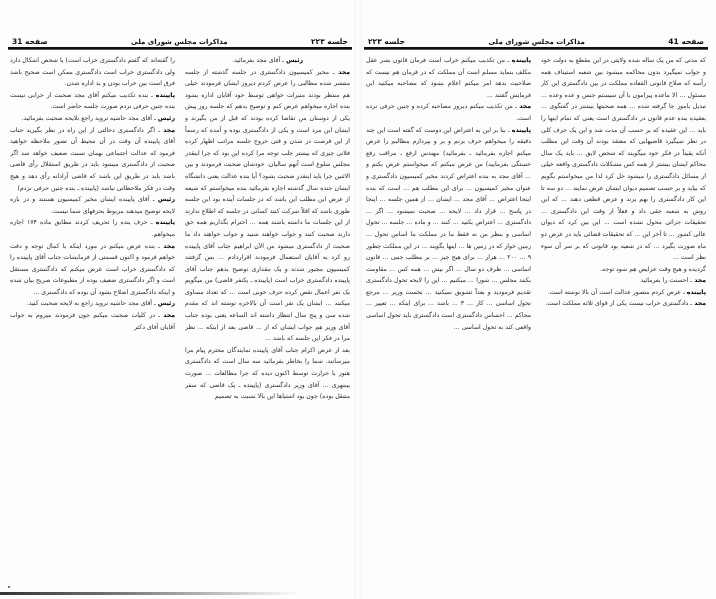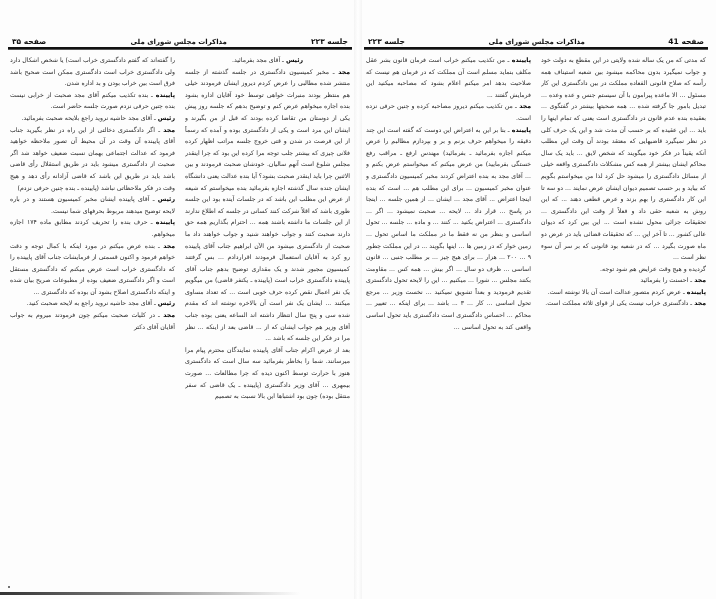--- a/index.html
+++ b/index.html
@@ -58,21 +58,21 @@
 </style>
 </head>
 <body>
 
 <div class="spread">
 
   <div class="page left">
     <div class="header">
       <span>جلسه ۲۲۳</span>
       <span class="title">مذاکرات مجلس شورای ملی</span>
-      <span>صفحه ۳۵</span>
+      <span>صفحه 31</span>
     </div>
     <div class="rule"></div>
     <div class="cols">
 
       <div class="col">
         <p class="para center"><span class="speaker">رئیس</span> <span class="text">ـ آقای مجد بفرمائید.</span></p>
         <p class="para"><span class="speaker">مجد</span> <span class="text">ـ مخبر کمیسیون دادگستری در جلسه گذشته از جلسه منتشر شده مطالبی را عرض کردم دیروز ایشان فرمودند خیلی هم منتظر بودند منبرات خواهی توسط خود آقایان اداره بشود بنده اجازه میخواهم عرض کنم و توضیح بدهم که جلسه روز پیش یکی از دوستان من تقاضا کرده بودند که قبل از من بگیرند و ایشان این مرد است و یکی از دادگستری بوده و آمده که رسماً از این فرصت در شدن و قتی خروج جلسه مراتب اظهار کرده فلانی چیزی که بیشتر جلب توجه مرا کرده این بود که چرا اینقدر مجلس شلوغ است آنهم سالیان. خودشان صحبت فرمودند و بین الاثنین چرا باید اینقدر صحبت بشود؟ آیا بنده عدالت یعنی دانشگاه ایشان جنده سال گذشته اجازه بفرمائید بنده میخواستم که شیعه از عرض این مطلب این باشد که در جلسات آینده بود این جلسه طوری باشد که اقلاً شرکت کنند کسانی در جلسه که اطلاع ندارند از این جلسات ما داشته باشند همه ... احترام بگذاریم همه حق دارند صحبت کنند و جواب خواهند شنید و جواب خواهند داد ما صحبت از دادگستری میشود من الآن ابراهیم جناب آقای پایینده رو کرد به آقایان استعمال فرمودند اقراردادم ... بس گرفتند کمیسیون مجبور شدند و یک مقداری توضیح بدهم جناب آقای پایینده دادگستری خراب است (پایینده ـ یکنفر قاضی) من میگویم یک نفر اعمال نقص کرده حرف خوبی است ... که تعداد مساوی میکنند ... ایشان یک نفر است آن بالاخره نوشته اند که مقدم شده سی و پنج سال انتظار داشته اند الساعه یعنی بوده جناب آقای وزیر هم جواب ایشان که از ... قاضی بعد از اینکه ... نظر مرا در فکر این جلسه که باشد ...</span></p>
         <p class="para"><span class="speaker"></span> <span class="text">بعد از عرض اکرام جناب آقای پایینده نمایندگان محترم پیام مرا میرسانند. شما را بخاطر بفرمائید سه سال است که دادگستری هنوز با حرارت توسط اکنون دیده که چرا مطالعات ... صورت بیمهری ... آقای وزیر دادگستری (پایینده ـ یک قاضی که سفر منتقل بوده) چون بود اشتباها این بالا نسبت به تصمیم</span></p>
       </div>
       <div class="col">

